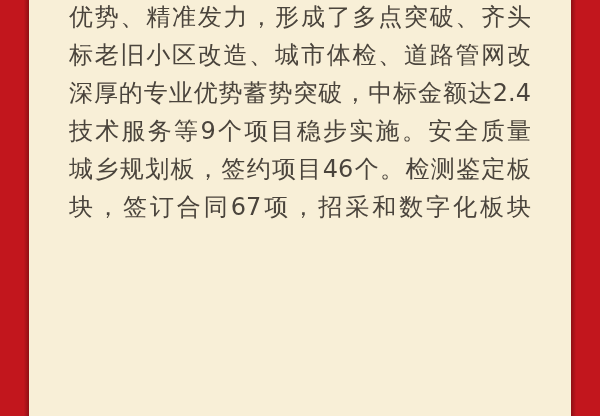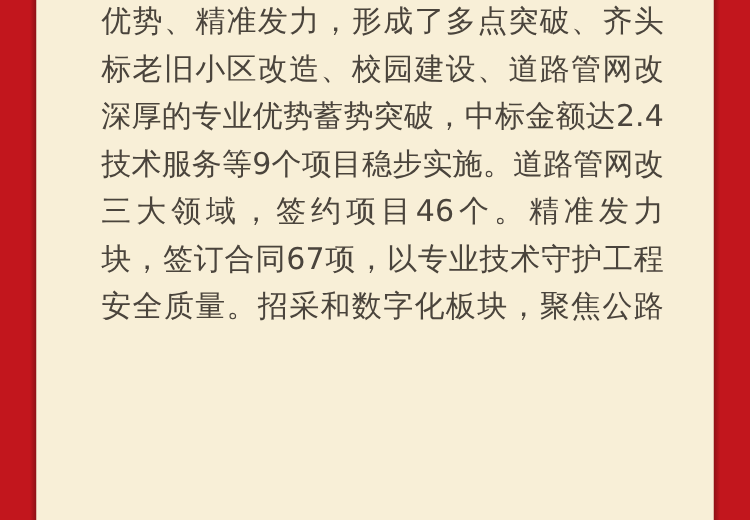--- a/index.html
+++ b/index.html
@@ -30,21 +30,20 @@
     background: linear-gradient(to left, #c2161d 0%, #c2161d 82%, #8e1015 100%);
   }
   .content {
     position: absolute;
     left: 29px;
     right: 29px;
     top: 0;
     bottom: 0;
     padding: 0 40px;
     box-sizing: border-box;
-    margin-left: 12px;
   }
   .article-body {
     margin-top: -2px;
     color: #4a443c;
   }
   .text-line {
     height: 38px;
     line-height: 38px;
     font-size: 24px;
     text-align: justify;
@@ -56,21 +55,20 @@
 </style>
 </head>
 <body>
 
 <div class="page">
   <div class="side-border left"></div>
   <div class="side-border right"></div>
   <div class="content">
     <div class="article-body">
       <div class="text-line">优势、精准发力，形成了多点突破、齐头</div>
-      <div class="text-line">标老旧小区改造、校园建设、道路管网改</div>
+      <div class="text-line">标老旧小区改造、城市体检、道路管网改</div>
       <div class="text-line">深厚的专业优势蓄势突破，中标金额达2.4</div>
-      <div class="text-line">技术服务等9个项目稳步实施。道路管网改</div>
-      <div class="text-line">三大领域，签约项目46个。精准发力</div>
-      <div class="text-line">块，签订合同67项，以专业技术守护工程</div>
-      <div class="text-line">安全质量。招采和数字化板块，聚焦公路</div>
+      <div class="text-line">技术服务等9个项目稳步实施。安全质量</div>
+      <div class="text-line">城乡规划板，签约项目46个。检测鉴定板</div>
+      <div class="text-line">块，签订合同67项，招采和数字化板块</div>
     </div>
   </div>
 </div>
 
 </body></html>

